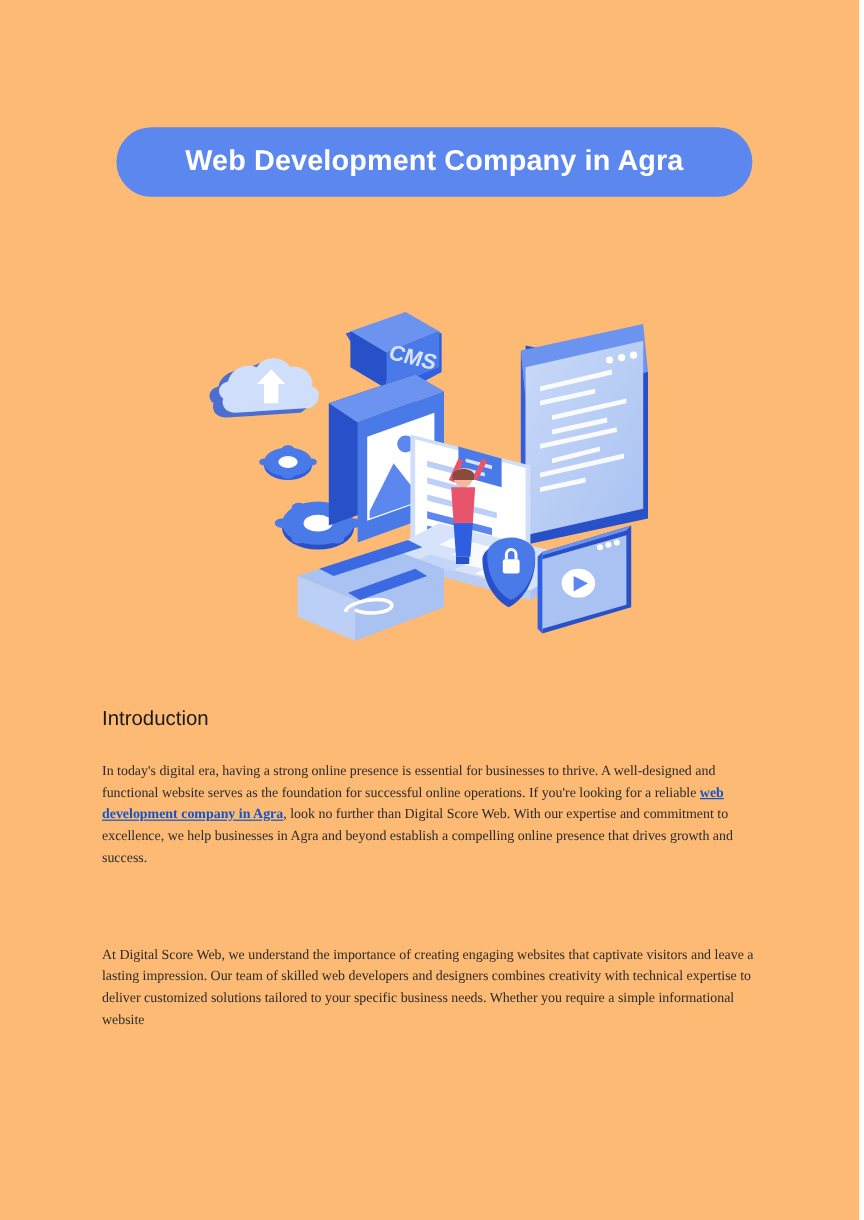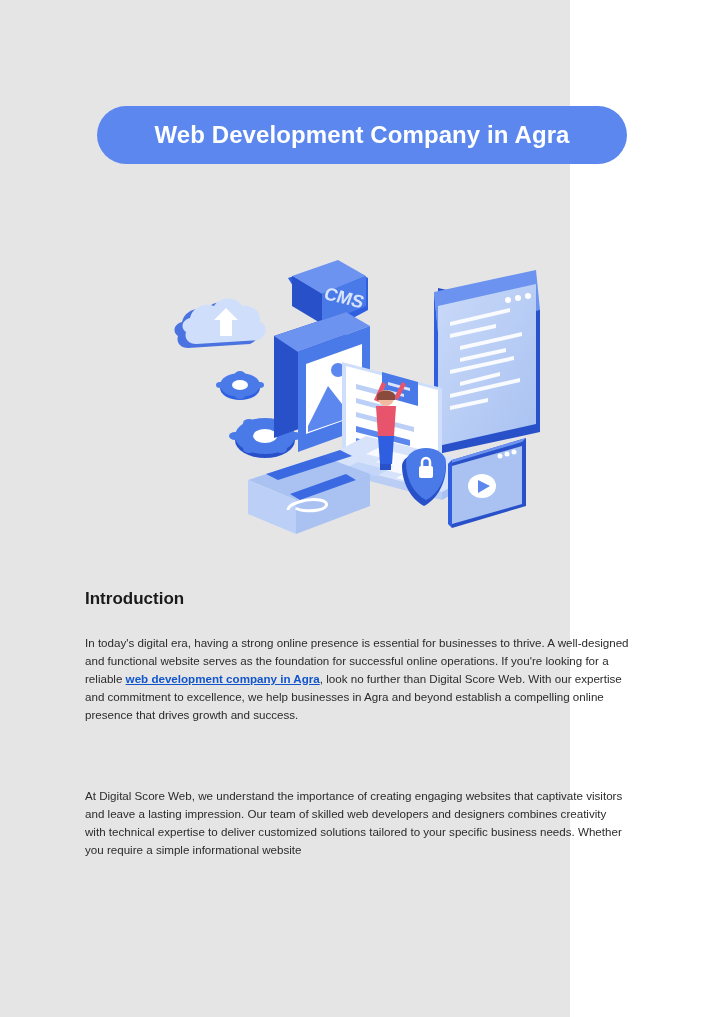--- a/index.html
+++ b/index.html
@@ -11,23 +11,23 @@
   body {
     width: 720px;
     height: 1017px;
     position: relative;
     font-family: "Liberation Sans", sans-serif;
     color: #222222;
     overflow: hidden;
   }
   .page {
     position: relative;
-    width: 570px;
+    width: 716px;
     height: 1017px;
-    background: #e5e5e5;
+    background: #fdba74;
   }
 
   
   .title-banner {
     position: absolute;
     left: 97px;
     top: 106px;
     width: 530px;
     height: 58px;
     background: #5b87ee;
@@ -63,31 +63,32 @@
 
   
   .article {
     position: absolute;
     left: 85px;
     top: 588px;
     width: 545px;
   }
   .section-heading {
     font-size: 17px;
-    font-weight: bold;
+    font-weight: normal;
     color: #1a1a1a;
     margin: 0;
     line-height: 22px;
   }
   .body-text {
     font-size: 11.6px;
     line-height: 18px;
     color: #2b2b2b;
     margin: 0;
     text-align: left;
+    font-family: Liberation Serif, serif;
   }
   .gap-heading-to-para { height: 24px; }
   .gap-para-to-heading { height: 38px; }
   .gap-heading-to-para2 { height: 25px; }
 
   .inline-link {
     color: #1155cc;
     font-weight: bold;
     text-decoration: underline;
   }

